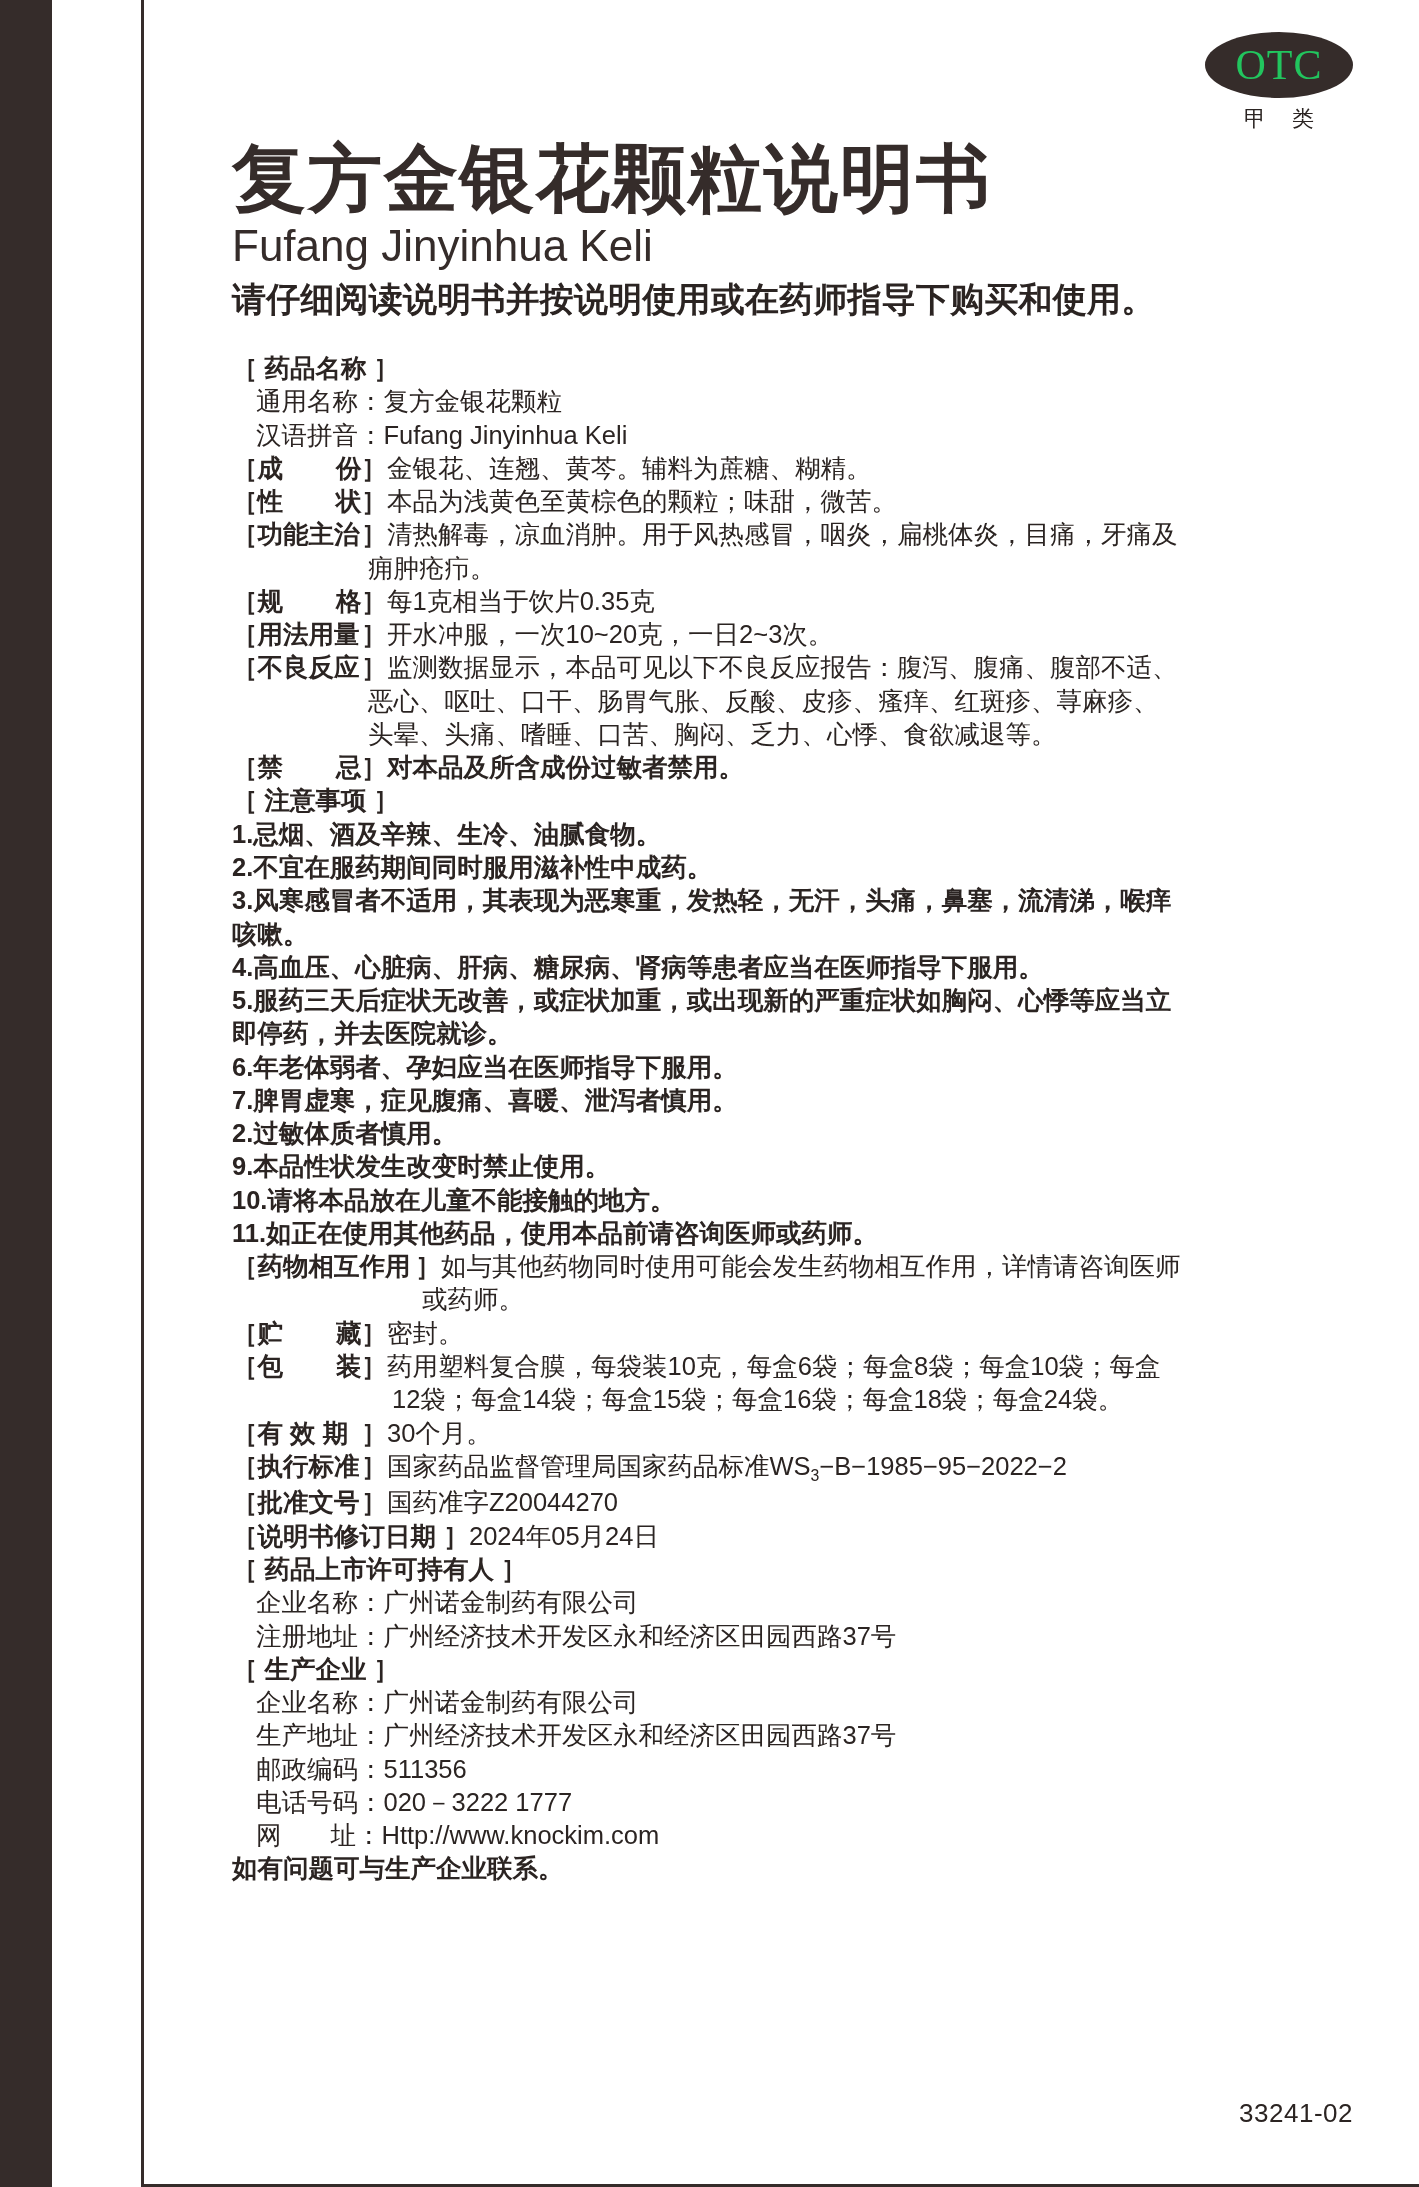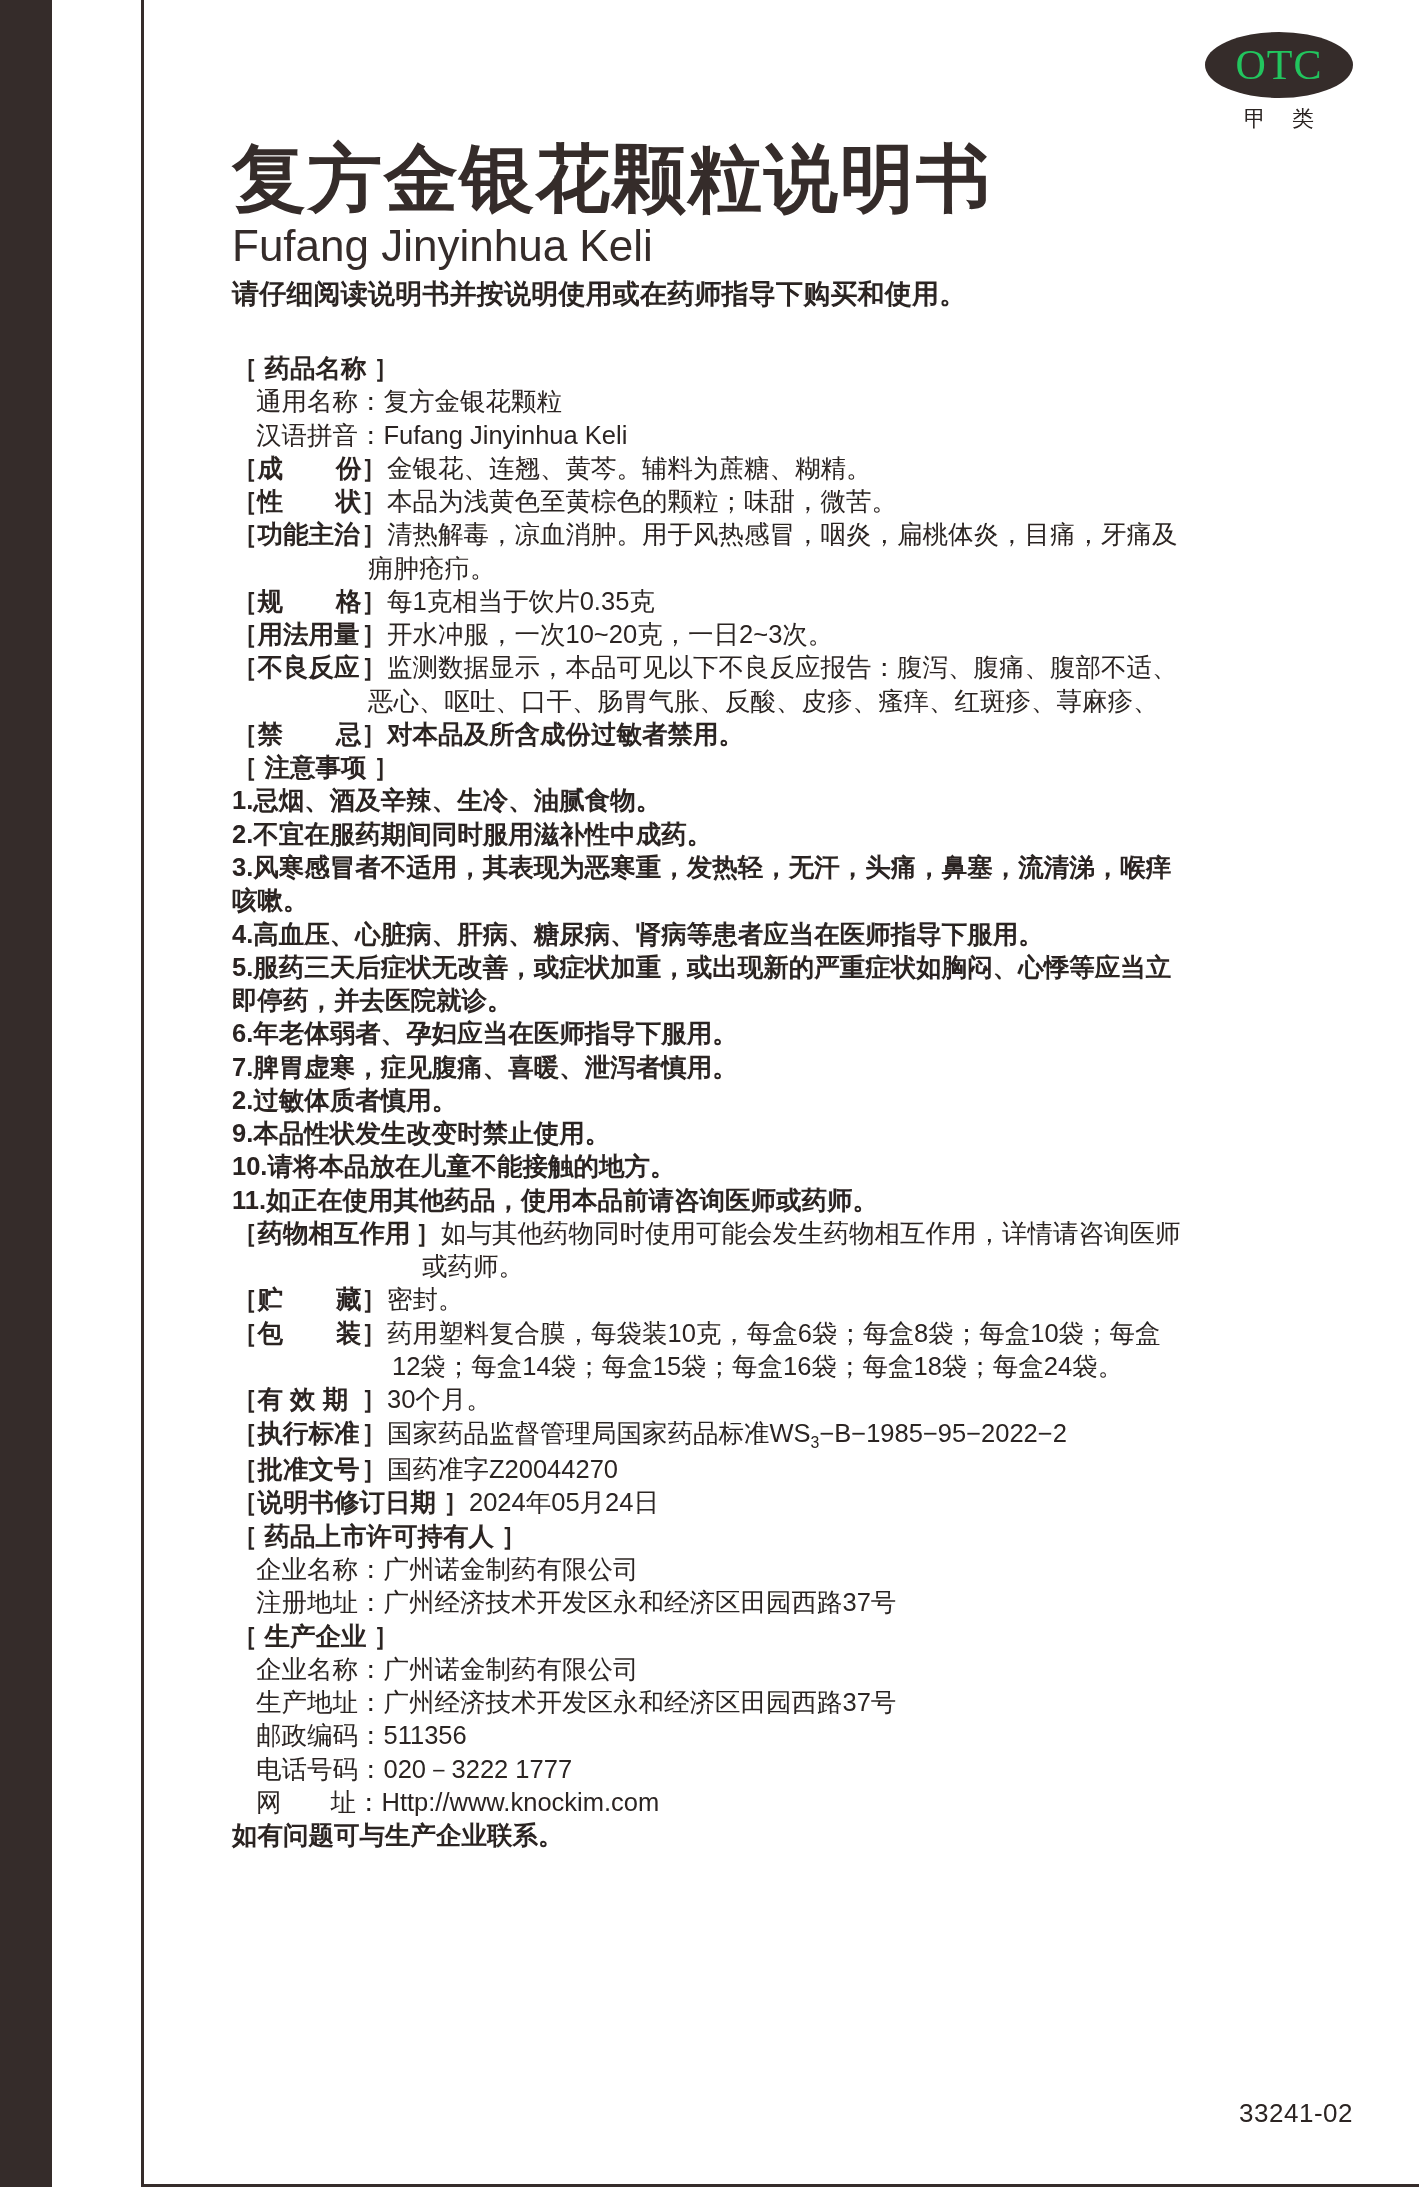--- a/index.html
+++ b/index.html
@@ -47,21 +47,21 @@
     font-size:74px;font-weight:700;letter-spacing:2px;line-height:1.05;
     color:#352c2a;
   }
   .title-py{
     position:absolute;left:232px;top:222px;width:1130px;
     font-size:44px;font-weight:500;letter-spacing:0px;line-height:1.1;
     color:#352c2a;
   }
   .lead{
     position:absolute;left:232px;top:278px;width:1140px;
-    font-size:27px;font-weight:700;letter-spacing:.2px;line-height:1.25;
+    font-size:34px;font-weight:700;letter-spacing:.2px;line-height:1.25;
     color:#2b2422;
   }
 
   
   .body{
     position:absolute;left:232px;top:352px;width:1150px;
     font-size:25.5px;line-height:1.305;color:#2b2422;
   }
   .row{display:flex;align-items:flex-start;}
   .lbl{
@@ -158,20 +158,21 @@
       <span class="val">开水冲服，一次10~20克，一日2~3次。</span>
     </div>
 
     <div class="row">
       <span class="lbl">［<span class="lbl-j3">
             <span>不良反应</span>
           </span>］</span>
       <span class="val">监测数据显示，本品可见以下不良反应报告：腹泻、腹痛、腹部不适、</span>
     </div>
     <div class="hang">恶心、呕吐、口干、肠胃气胀、反酸、皮疹、瘙痒、红斑疹、荨麻疹、</div>
+    <div class="hang">头晕、头痛、嗜睡、口苦、胸闷、乏力、心悸、食欲减退等。</div>
 
     <div class="row b">
       <span class="lbl">［<span class="lbl-j">
             <span>禁</span>
             <span>忌</span>
           </span>］</span>
       <span class="val">对本品及所含成份过敏者禁用。</span>
     </div>
 
     <div class="b">［ 注意事项 ］</div>

